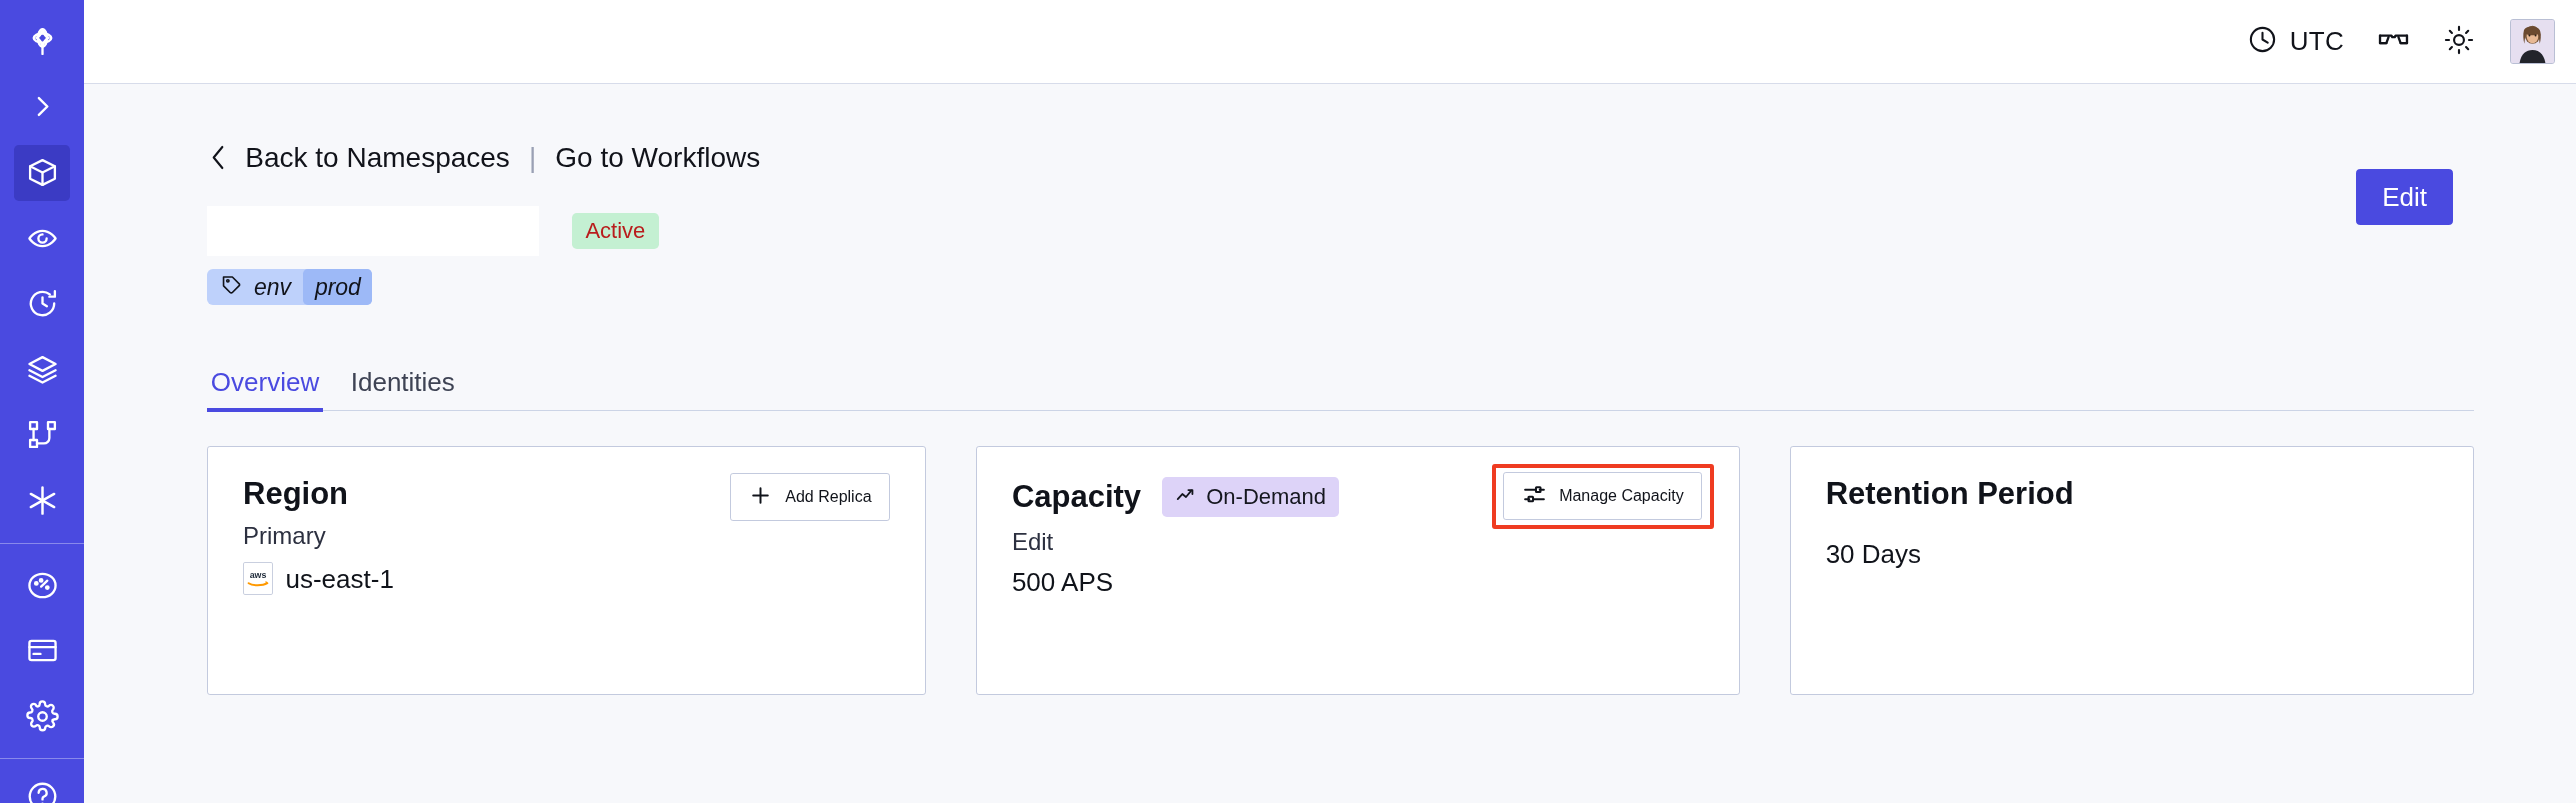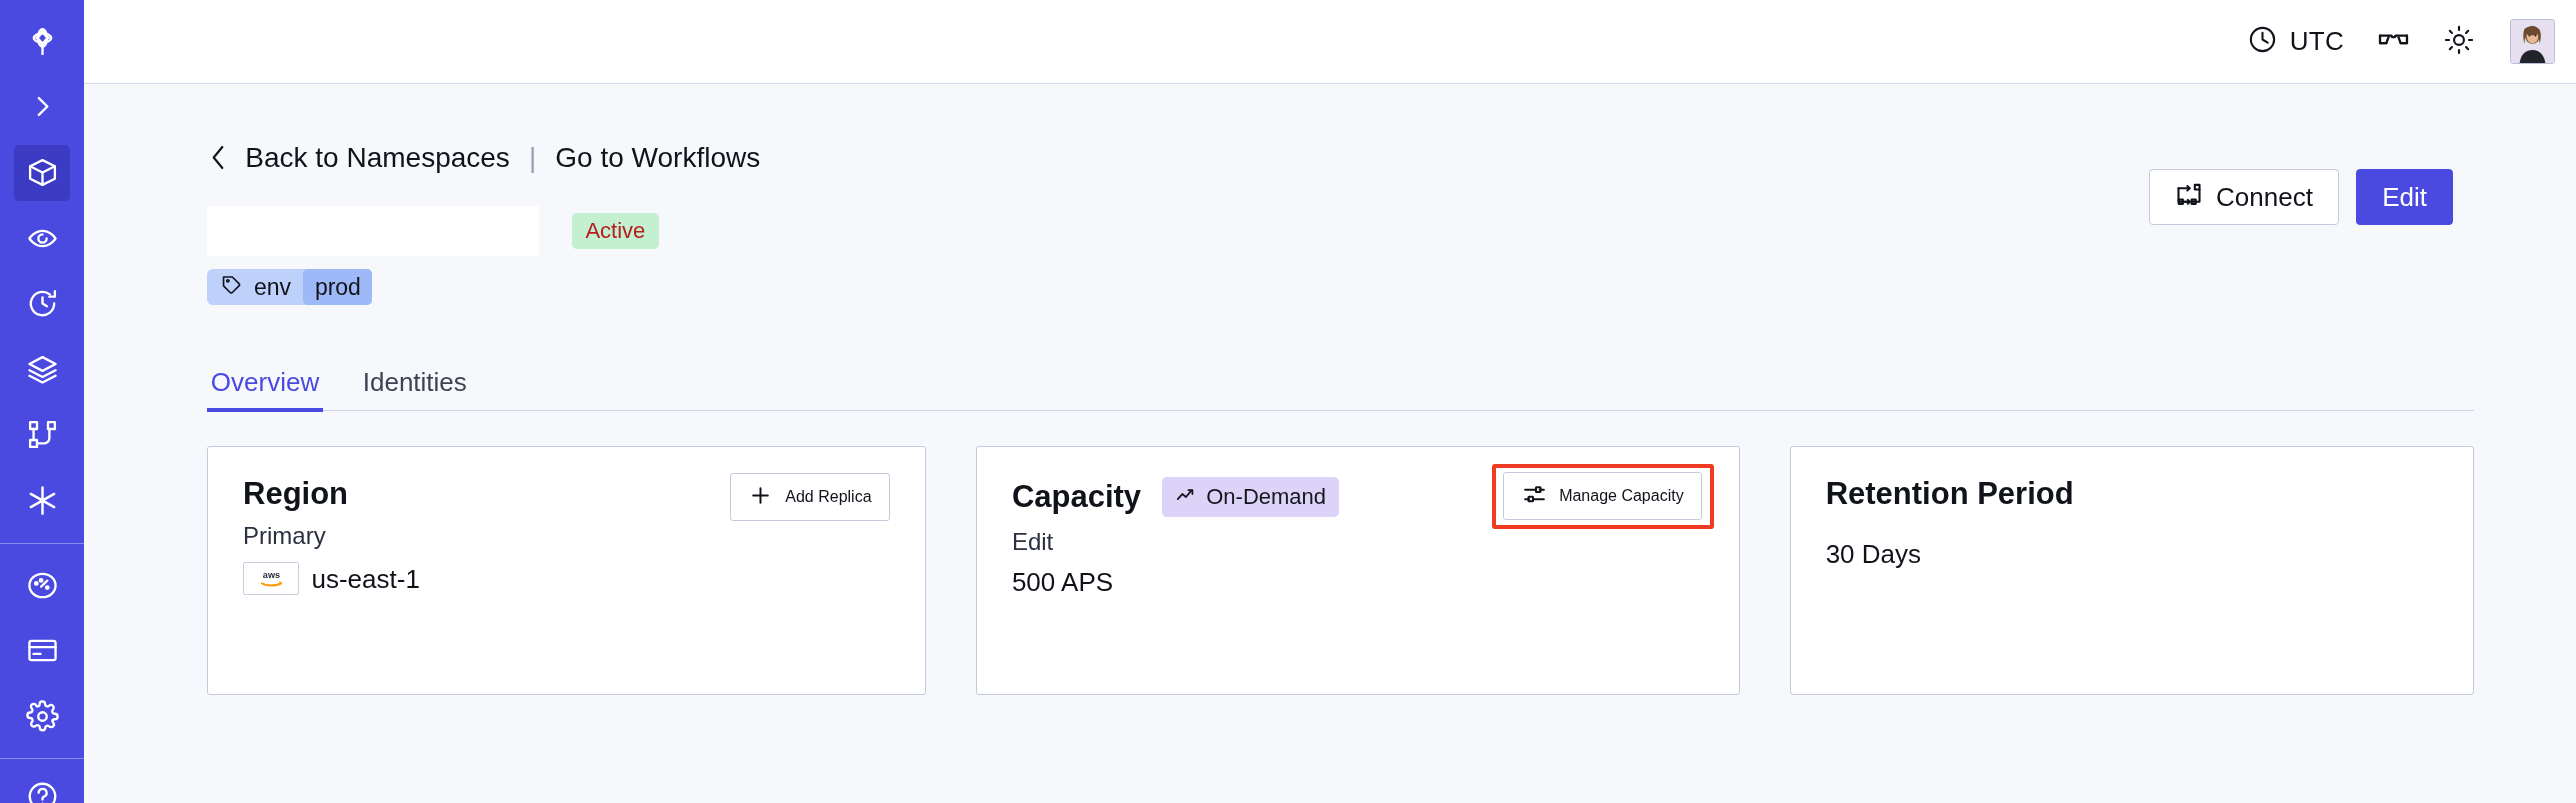--- a/index.html
+++ b/index.html
@@ -82,21 +82,21 @@
   .title-redact {
     width: 332px; height: 50px; background: #ffffff;
   }
   .badge-active {
     margin-left: 33px;
     background: #c4f0d2; color: #b91c1c;
     font-size: 22px; padding: 6.7px 13.4px; border-radius: 4.8px;
     line-height: 1;
   }
 
-  .tag-row { margin-top: 13.4px; display: flex; }
+  .tag-row { margin-top: 13.4px; display: flex; font-style: italic; }
   .tag {
     display: inline-flex; align-items: center; gap: 10.5px;
     background: #bed1fb; border-radius: 5.8px;
     padding: 0 0 0 13.4px; height: 36px;
     font-size: 23px; color: #11131a;
   }
   .tag .tag-key { padding-right: 1.9px; }
   .tag .tag-val {
     background: #9db9f7; border-radius: 4.8px;
     padding: 0 11.5px; height: 36px;
@@ -123,21 +123,21 @@
   .btn-primary {
     background: #4a4ae0; border: 1px solid #4a4ae0; color: #fff;
     height: 56px; padding: 0 25px; justify-content: flex-end;
   }
 
   
   .tabs {
     margin-top: 50px; position: relative;
     border-bottom: 1.9px solid #ccd4e6;
     width: 2267px;
-    display: flex; align-items: flex-end; gap: 36px;
+    display: flex; align-items: flex-end; gap: 24px;
     height: 56px;
   }
   .tab {
     font-size: 26px; color: #3e4354;
     padding: 0 3.8px 15.3px 3.8px; cursor: pointer; line-height: 1;
     position: relative;
   }
   .tab.active { color: #4a4ae0; }
   .tab.active::after {
     content: ""; position: absolute; left: 0; right: 0; bottom: -1.9px;
@@ -178,21 +178,21 @@
     position: absolute; right: 25px; top: 16.3px;
     border: 4.8px solid #ef3b21; border-radius: 2.9px;
     padding: 4.8px 7.7px;
   }
   .hl-box .btn-sm { border-color: #c3cade; }
 
   .card-label { font-size: 24px; color: #2c3040; margin-top: 12px; line-height: 1.1; }
   .card-value { font-size: 26px; color: #10131a; margin-top: 12.5px; display: flex; align-items: center; gap: 12.5px; line-height: 1.1; }
   .card-value.spaced { margin-top: 29px; }
   .aws-logo {
-    width: 56px; height: 33px; border: 1px solid #c9cfdf; border-radius: 1.9px;
+    width: 30px; height: 33px; border: 1px solid #c9cfdf; border-radius: 1.9px;
     background: #fff; display: flex; align-items: center; justify-content: center;
     flex: 0 0 auto;
   }
 </style>
 </head>
 <body>
 
 <div class="app">
 
   <nav class="sidebar">
@@ -383,36 +383,20 @@
             <svg width="23" height="29" viewBox="0 0 24 30" fill="none" stroke="#11131a" stroke-width="2.2" stroke-linecap="round" stroke-linejoin="round">
               <path d="M16 4L7 15l9 11"></path>
             </svg>
           </span>
           <span>Back to Namespaces</span>
           <span class="bc-sep">|</span>
           <span>Go to Workflows</span>
         </div>
 
         <div class="head-actions">
-          <button class="btn btn-outline">
-            <span>
-              <svg width="28" height="28" viewBox="0 0 24 24" fill="none" stroke="#10131a" stroke-width="1.8" stroke-linecap="round" stroke-linejoin="round">
-                <path d="M3 6.2h9.5"></path>
-                <path d="M10.6 4.3l1.9 1.9-1.9 1.9"></path>
-                <rect x="17" y="3.3" width="4" height="4"></rect>
-                <path d="M3 6.2v11.6h7"></path>
-                <path d="M21 7.3v10.5h-7"></path>
-                <rect x="3.2" y="16" width="3.6" height="3.6"></rect>
-                <path d="M8.2 17.8h4.4"></path>
-                <path d="M11 16.2l1.6 1.6-1.6 1.6"></path>
-                <rect x="14.2" y="16" width="3.6" height="3.6"></rect>
-              </svg>
-            </span>
-            <span>Connect</span>
-          </button>
 
           <button class="btn btn-primary">
             <span>Edit</span>
           </button>
         </div>
 
         <div class="title-row">
           <div class="title-redact"></div>
           <span class="badge-active">Active</span>
         </div>

